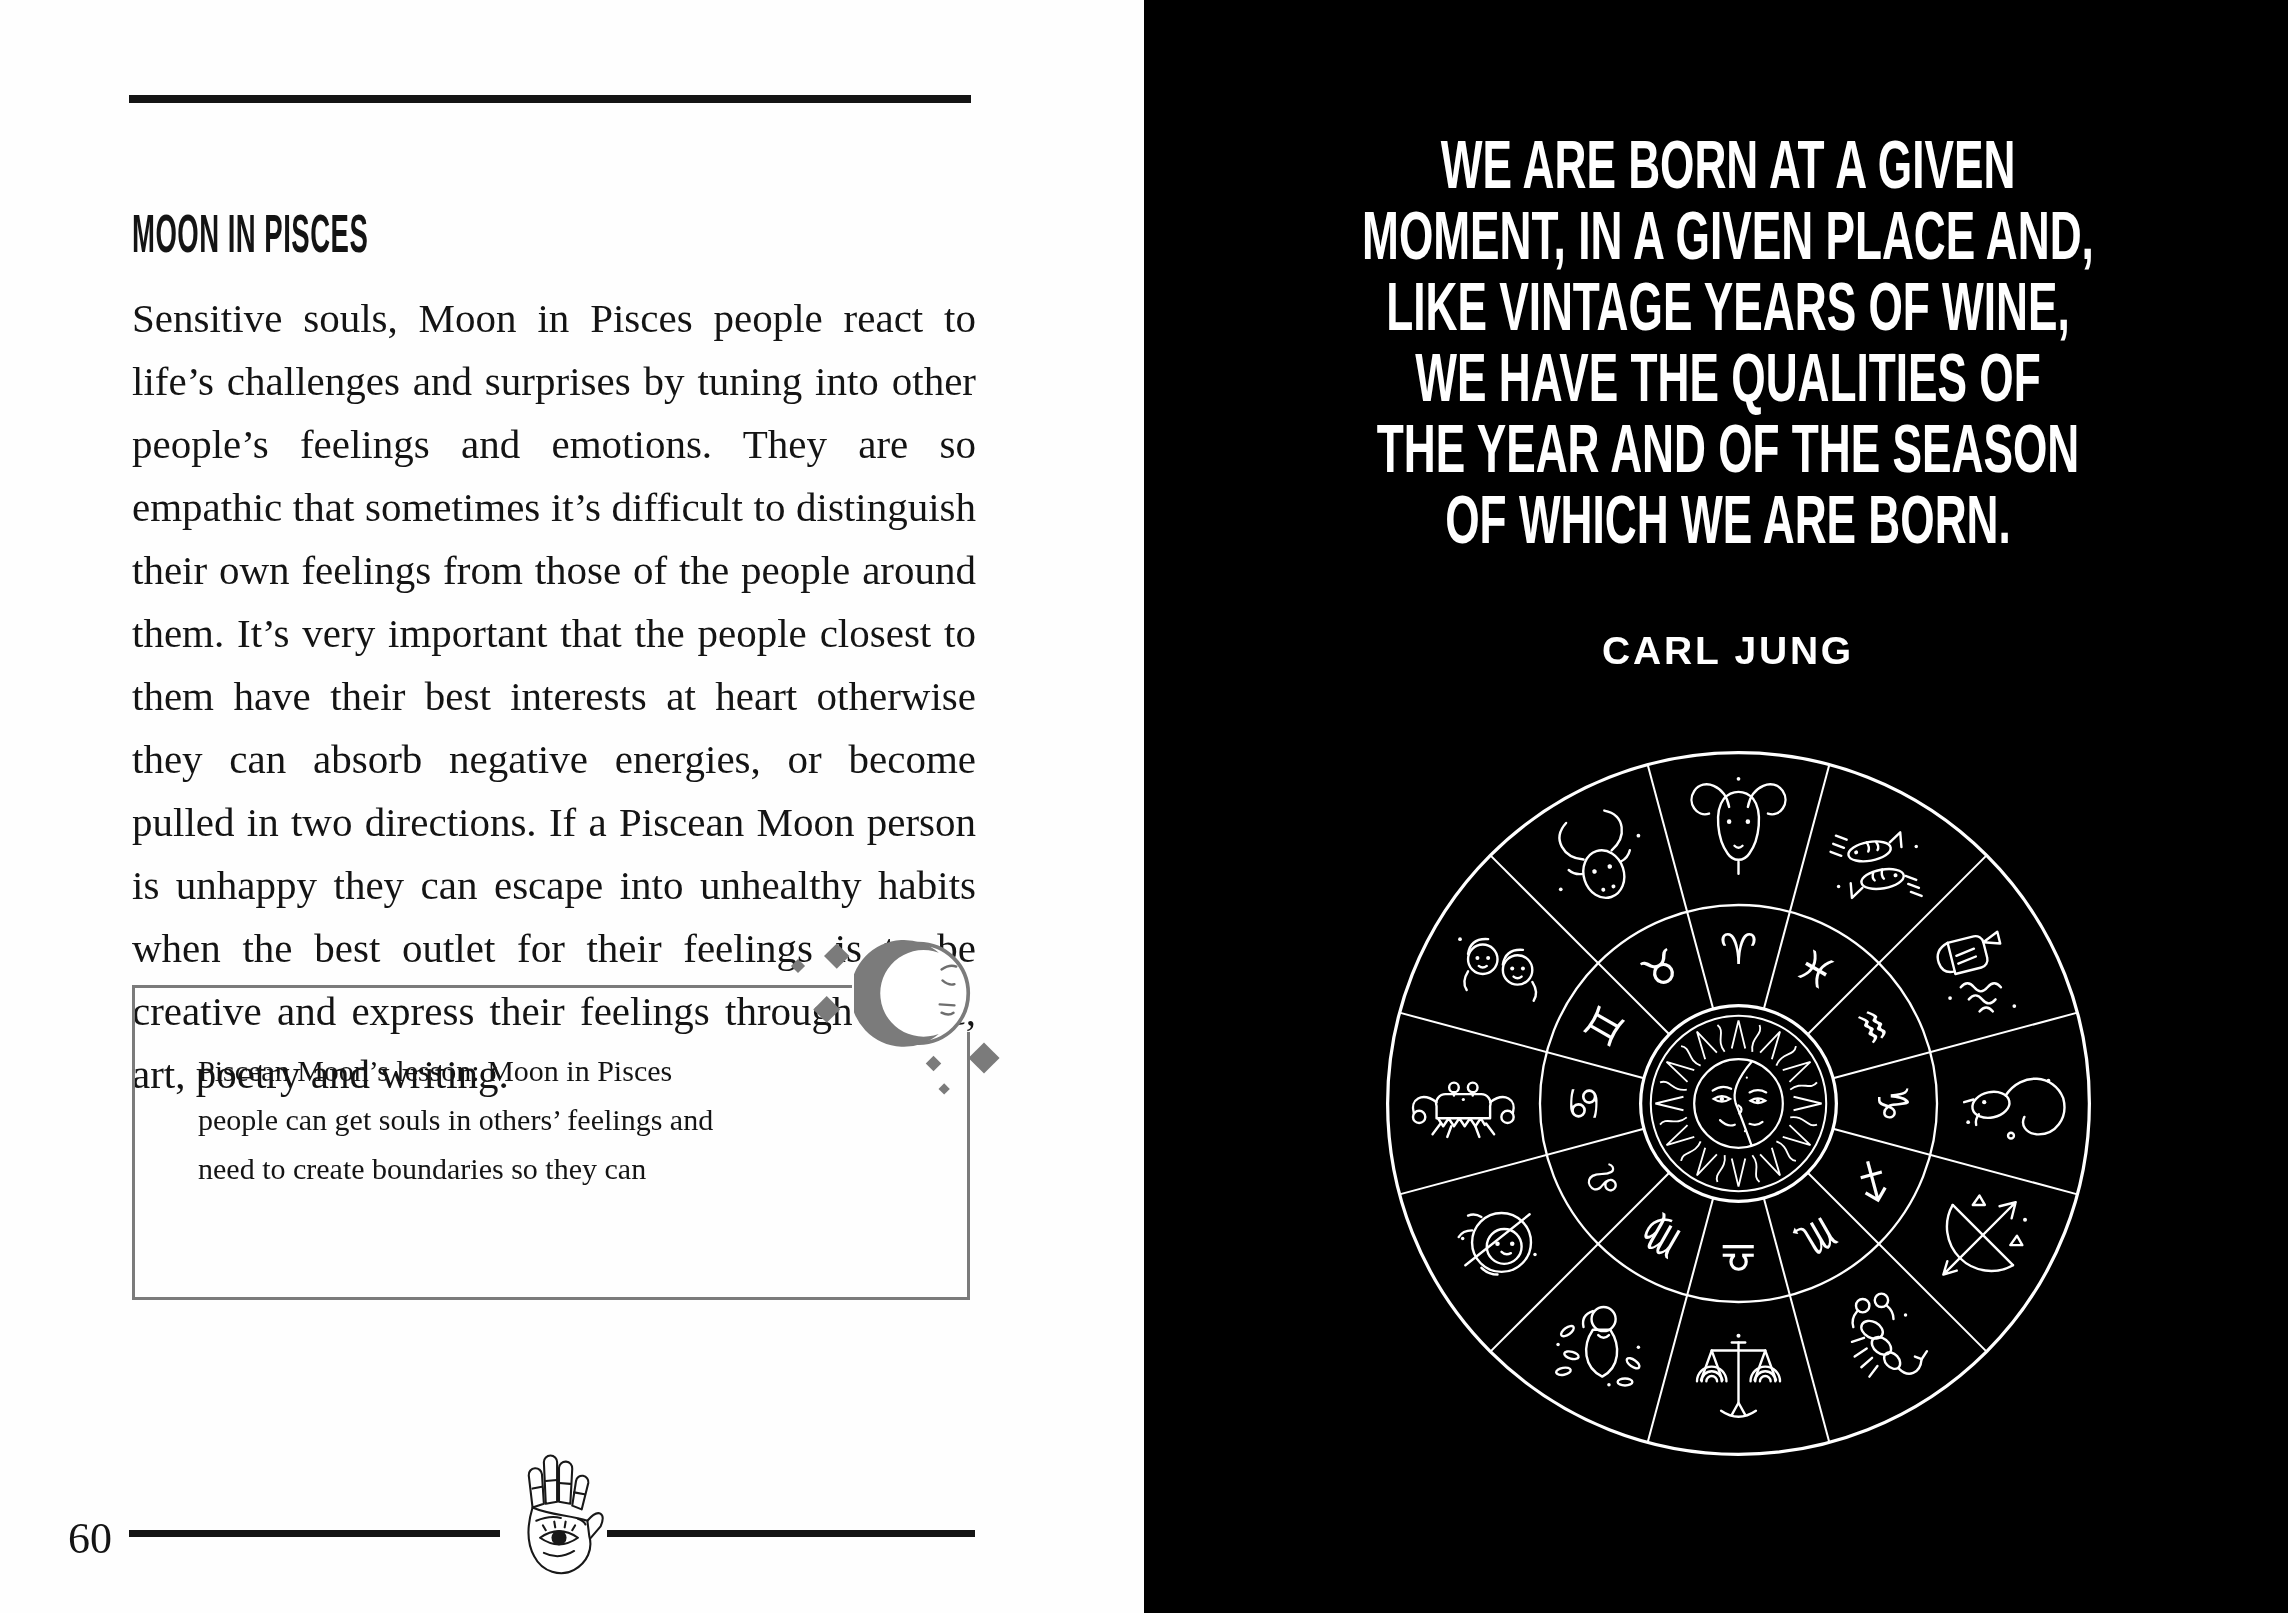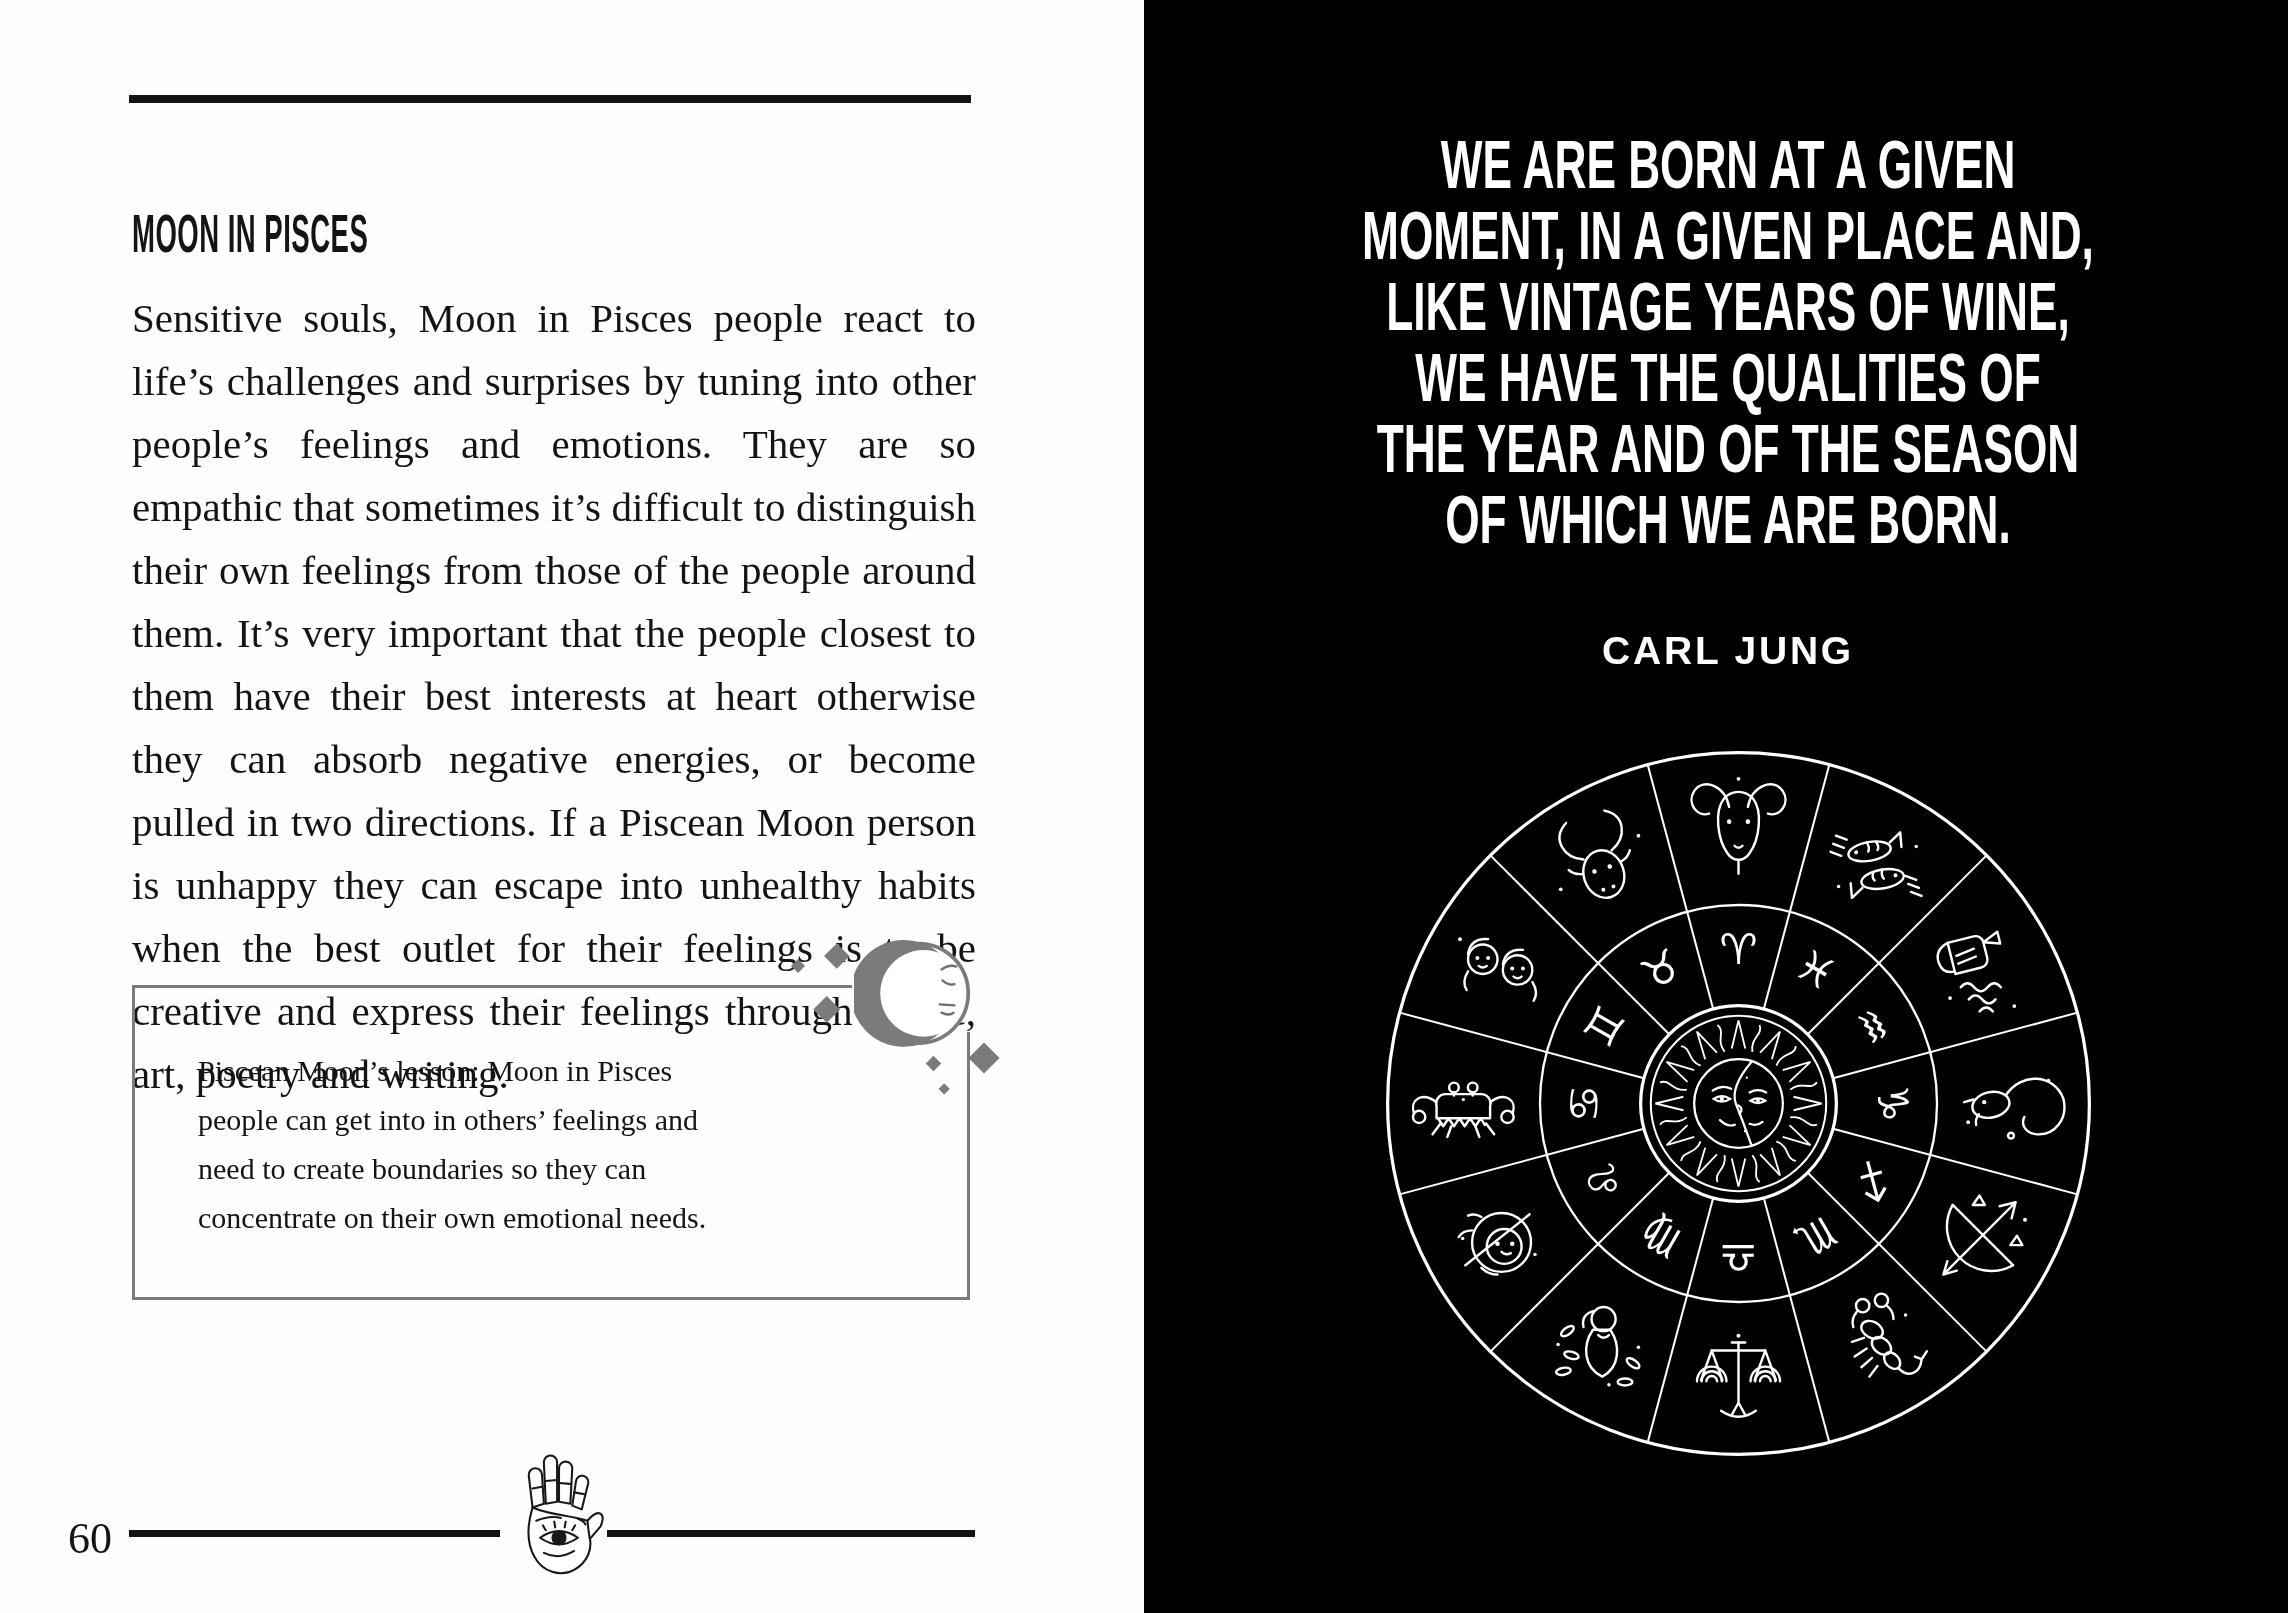--- a/index.html
+++ b/index.html
@@ -67,23 +67,22 @@
 
   <div class="abs body-par">Sensitive souls, Moon in Pisces people react to life’s challenges and surprises by tuning into other people’s feelings and emotions. They are so empathic that sometimes it’s difficult to distinguish their own feelings from those of the people around them. It’s very important that the people closest to them have their best interests at heart otherwise they can absorb negative energies, or become pulled in two directions. If a Piscean Moon person is unhappy they can escape into unhealthy habits when the best outlet for their feelings is to be creative and express their feelings through music, art, poetry and writing.</div>
 
   <div class="abs bx bx-top"></div>
   <div class="abs bx bx-left"></div>
   <div class="abs bx bx-bottom"></div>
   <div class="abs bx bx-right"></div>
 
   <div class="abs lesson">
     <div><span class="b">Piscean Moon’s lesson:</span><span> Moon in Pisces</span></div>
-    <div>people can get into in others’ feelings and</div>
+    <div>people can get souls in others’ feelings and</div>
     <div>need to create boundaries so they can</div>
-    <div>concentrate on their own emotional needs.</div>
   </div>
 
   <svg class="abs" style="left:854px;top:927px;" width="129" height="129" viewBox="0 0 140 140">
     <circle cx="70" cy="72" r="54" fill="#fff" stroke="#7b7b7b" stroke-width="4"></circle>
     <path d="M92,28 A47,47 0 1 0 92,116 A58,58 0 1 1 92,28 Z" fill="#7b7b7b"></path>
     <path d="M46,46 C48,58 50,60 60,62 C50,64 48,66 46,78 C44,66 42,64 32,62 C42,60 44,58 46,46 Z" fill="#fff"></path>
     <path d="M58,33 C59,40 60,41 66,42 C60,43 59,44 58,51 C57,44 56,43 50,42 C56,41 57,40 58,33 Z" fill="#fff"></path>
     <circle cx="66" cy="76" r="1.6" fill="#fff"></circle>
       <circle cx="52" cy="88" r="1.6" fill="#fff"></circle>
     <circle cx="68" cy="96" r="1.3" fill="#fff"></circle>

